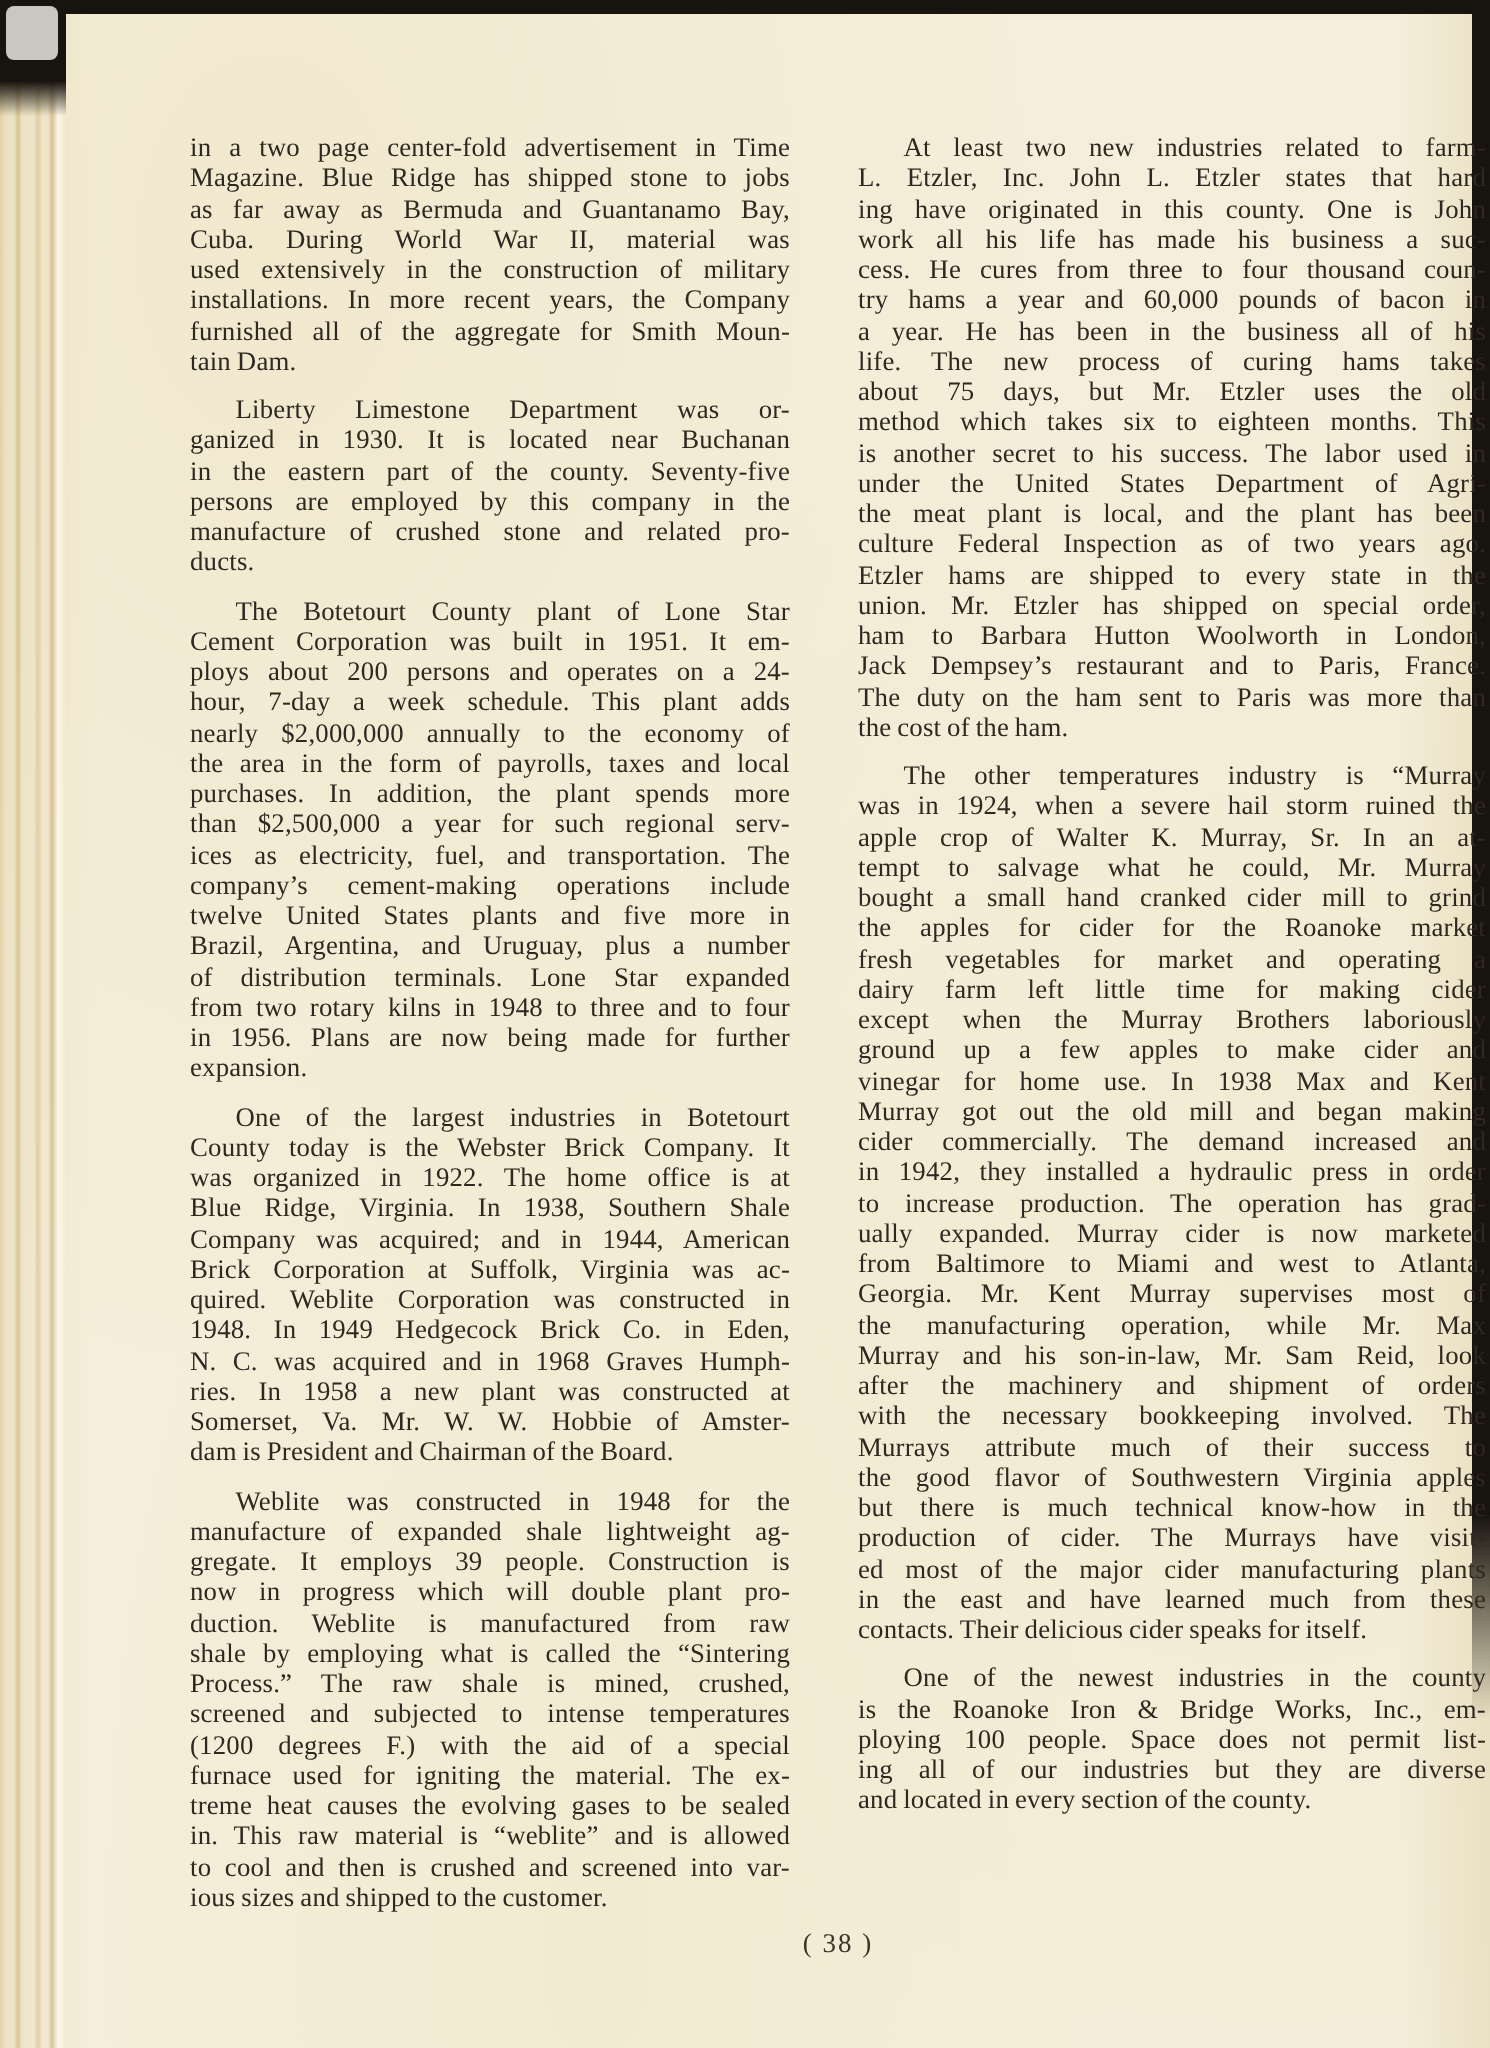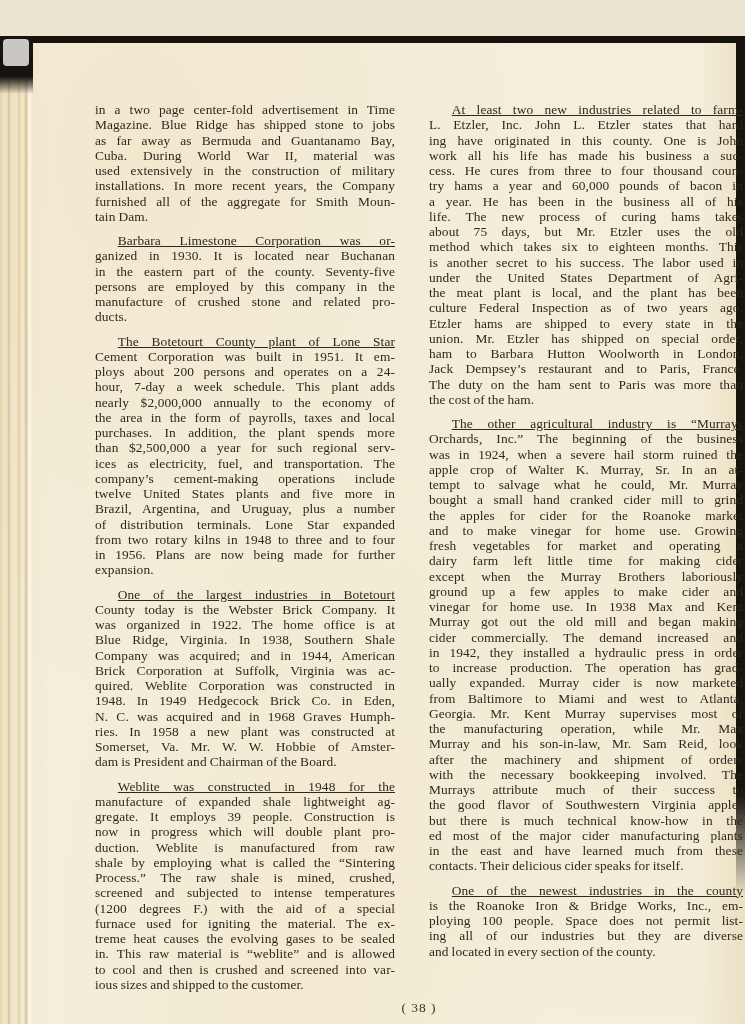--- a/index.html
+++ b/index.html
@@ -9,21 +9,20 @@
     font-family:"Liberation Serif","DejaVu Serif",serif;
   }
   .page-scan{
     position:absolute;inset:0;
     background-color:#f4eeda;
     background-image:
       radial-gradient(ellipse at 18% 12%, rgba(228,206,150,.18), transparent 45%),
       radial-gradient(ellipse at 85% 60%, rgba(232,214,162,.14), transparent 50%),
       radial-gradient(ellipse at 40% 95%, rgba(236,220,170,.20), transparent 40%),
       linear-gradient(90deg, rgba(214,193,140,.25) 0, transparent 6%, transparent 94%, rgba(205,183,130,.25) 100%);
-    margin-top: 36px;
   }
   
   .scan-top-bar{position:absolute;top:0;left:26px;right:0;height:7px;background:#17130e;}
   .scan-right-strip{position:absolute;top:0;right:0;width:9px;height:860px;
     background:linear-gradient(180deg,#17130e 0,#17130e 88%,rgba(23,19,14,0) 100%);}
   .scan-corner-block{position:absolute;top:0;left:0;width:33px;height:58px;
     background:linear-gradient(180deg,#17130e 0,#17130e 70%,rgba(23,19,14,0) 100%);}
   .scan-corner-tab{position:absolute;top:3px;left:3px;width:26px;height:27px;
     background:#c8c7c1;border-radius:4px;}
   
@@ -36,21 +35,21 @@
         transparent 24px, rgba(201,168,112,.6) 26px,  rgba(255,252,240,.8) 29px,
         transparent 33px);}
   
   .content{position:absolute;left:95px;top:66px;width:648px;color:#2f2820;}
   .columns{display:flex;gap:34px;}
   .col{font-size:13.4px;line-height:15.25px;word-spacing:-0.5px;letter-spacing:0.1px;}
   .col-left{width:300px;}
   .col-right{width:314px;}
   .paragraph{margin:0 0 9px 0;}
   .paragraph:last-child{margin-bottom:0;}
-  .paragraph.indent .line:first-child{text-indent:1.7em;text-decoration:underline;}
+  .paragraph.indent .line:first-child{text-indent:1.7em;}
   .line{text-align:justify;text-align-last:justify;}
   .line.last{text-align-last:left;}
   .page-number{margin-top:8px;text-align:center;font-size:13.5px;letter-spacing:1px;color:#3a332a;}
 </style>
 </head>
 <body>
 
 <div class="page-scan">
   <div class="page-edge-lines"></div>
   <div class="scan-top-bar"></div>
@@ -66,21 +65,21 @@
             <div class="line">in a two page center-fold advertisement in Time</div>
             <div class="line">Magazine. Blue Ridge has shipped stone to jobs</div>
             <div class="line">as far away as Bermuda and Guantanamo Bay,</div>
             <div class="line">Cuba. During World War II, material was</div>
             <div class="line">used extensively in the construction of military</div>
             <div class="line">installations. In more recent years, the Company</div>
             <div class="line">furnished all of the aggregate for Smith Moun-</div>
             <div class="line last">tain Dam.</div>
           </div>
           <div class="paragraph indent">
-            <div class="line">Barbara Limestone Corporation was or-</div>
+            <div class="line">Liberty Limestone Department was or-</div>
             <div class="line">ganized in 1930. It is located near Buchanan</div>
             <div class="line">in the eastern part of the county. Seventy-five</div>
             <div class="line">persons are employed by this company in the</div>
             <div class="line">manufacture of crushed stone and related pro-</div>
             <div class="line last">ducts.</div>
           </div>
           <div class="paragraph indent">
             <div class="line">The Botetourt County plant of Lone Star</div>
             <div class="line">Cement Corporation was built in 1951. It em-</div>
             <div class="line">ploys about 200 persons and operates on a 24-</div>
@@ -146,47 +145,46 @@
             <div class="line">the meat plant is local, and the plant has been</div>
             <div class="line">culture Federal Inspection as of two years ago.</div>
             <div class="line">Etzler hams are shipped to every state in the</div>
             <div class="line">union. Mr. Etzler has shipped on special order,</div>
             <div class="line">ham to Barbara Hutton Woolworth in London,</div>
             <div class="line">Jack Dempsey’s restaurant and to Paris, France.</div>
             <div class="line">The duty on the ham sent to Paris was more than</div>
             <div class="line last">the cost of the ham.</div>
           </div>
           <div class="paragraph indent">
-            <div class="line">The other agricultural industry is “Murrays</div>
-            <div class="line">Orchards, Inc.” The beginning of the business</div>
+            <div class="line">The other temperatures industry is “Murray</div>
             <div class="line">was in 1924, when a severe hail storm ruined the</div>
             <div class="line">apple crop of Walter K. Murray, Sr. In an at-</div>
             <div class="line">tempt to salvage what he could, Mr. Murray</div>
             <div class="line">bought a small hand cranked cider mill to grind</div>
             <div class="line">the apples for cider for the Roanoke market</div>
-            <div class="line">and to make vinegar for home use. Growing</div>
             <div class="line">fresh vegetables for market and operating a</div>
             <div class="line">dairy farm left little time for making cider</div>
             <div class="line">except when the Murray Brothers laboriously</div>
             <div class="line">ground up a few apples to make cider and</div>
             <div class="line">vinegar for home use. In 1938 Max and Kent</div>
             <div class="line">Murray got out the old mill and began making</div>
             <div class="line">cider commercially. The demand increased and</div>
             <div class="line">in 1942, they installed a hydraulic press in order</div>
             <div class="line">to increase production. The operation has grad-</div>
             <div class="line">ually expanded. Murray cider is now marketed</div>
             <div class="line">from Baltimore to Miami and west to Atlanta,</div>
             <div class="line">Georgia. Mr. Kent Murray supervises most of</div>
             <div class="line">the manufacturing operation, while Mr. Max</div>
             <div class="line">Murray and his son-in-law, Mr. Sam Reid, look</div>
             <div class="line">after the machinery and shipment of orders</div>
             <div class="line">with the necessary bookkeeping involved. The</div>
             <div class="line">Murrays attribute much of their success to</div>
             <div class="line">the good flavor of Southwestern Virginia apples</div>
             <div class="line">but there is much technical know-how in the</div>
+            <div class="line">production of cider. The Murrays have visit-</div>
             <div class="line">ed most of the major cider manufacturing plants</div>
             <div class="line">in the east and have learned much from these</div>
             <div class="line last">contacts. Their delicious cider speaks for itself.</div>
           </div>
           <div class="paragraph indent">
             <div class="line">One of the newest industries in the county</div>
             <div class="line">is the Roanoke Iron &amp; Bridge Works, Inc., em-</div>
             <div class="line">ploying 100 people. Space does not permit list-</div>
             <div class="line">ing all of our industries but they are diverse</div>
             <div class="line last">and located in every section of the county.</div>

